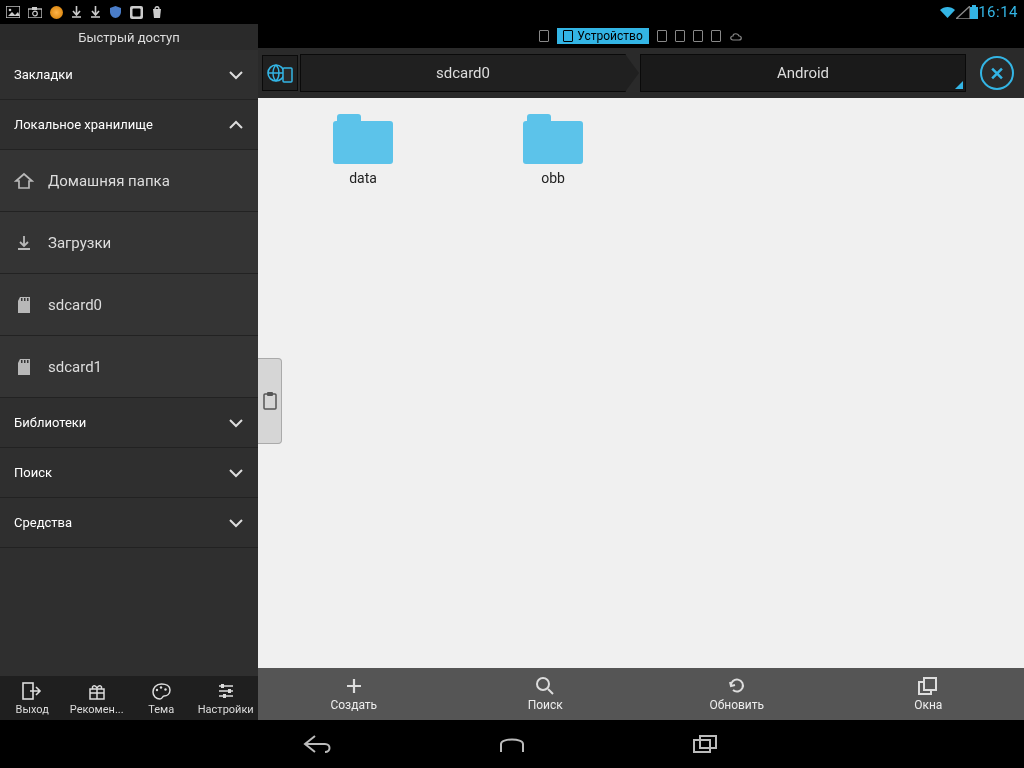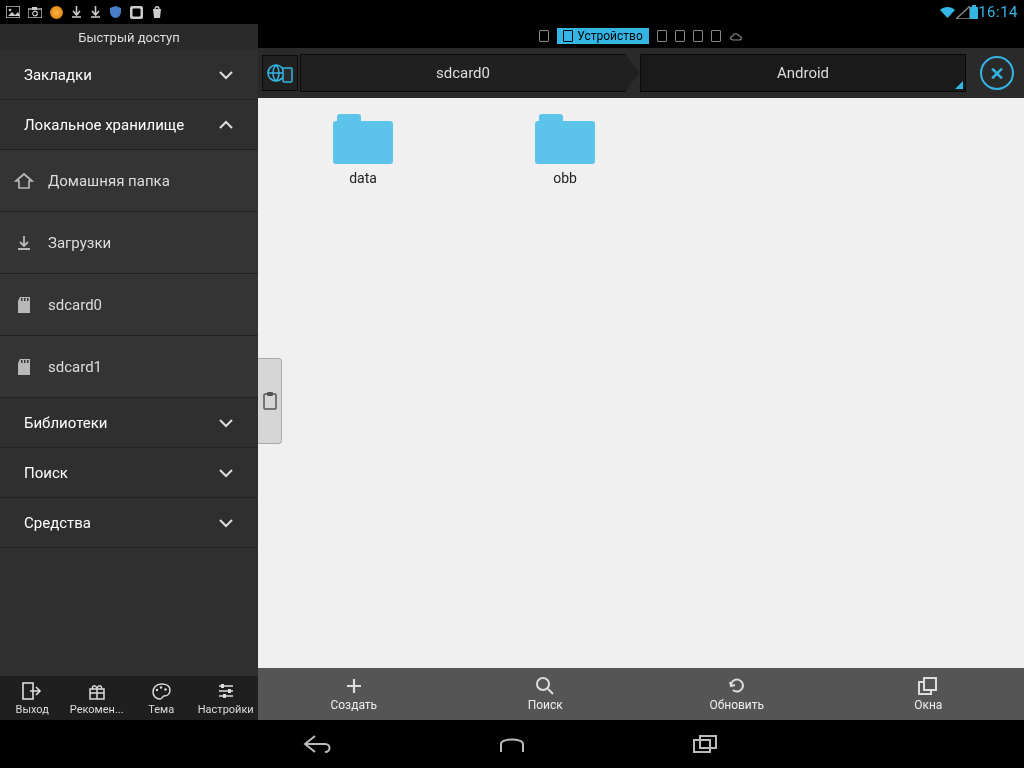--- a/index.html
+++ b/index.html
@@ -4,21 +4,21 @@
 <style>
 *{margin:0;padding:0;box-sizing:border-box;font-family:Roboto,"Helvetica Neue",Arial,sans-serif;-webkit-font-smoothing:antialiased}
 html,body{width:1024px;height:768px;overflow:hidden;background:#000;color:#eee}
 .status-bar{height:24px;background:#000;display:flex;align-items:center;padding:0 6px;font-size:13px;color:#ccc}
 .status-left{display:flex;gap:8px;align-items:center}
 .status-right{margin-left:auto;display:flex;align-items:center;color:#33b5e5}
 .status-right .clock{color:#33b5e5;font-size:15px;letter-spacing:.5px}
 .app{display:flex;height:696px}
 .sidebar{width:258px;background:#2f2f2f;display:flex;flex-direction:column}
 .sidebar-title{height:26px;display:flex;align-items:center;justify-content:center;font-size:13px;color:#ddd;background:#2a2a2a}
-.side-section{height:50px;display:flex;align-items:center;padding:0 24px;font-size:15px;color:#fff;border-bottom:1px solid #222;cursor:pointer}
+.side-section{height:50px;display:flex;align-items:center;padding:0 14px;font-size:13px;color:#fff;border-bottom:1px solid #222;cursor:pointer}
 .side-section .chev{margin-left:auto;color:#ddd}
 .side-item{height:62px;display:flex;align-items:center;padding:0 14px;gap:14px;font-size:15px;color:#ddd;border-bottom:1px solid #222;cursor:pointer;background:#343434}
 .side-item .ico{width:20px;height:20px;display:flex;align-items:center;justify-content:center;color:#b8b8b8}
 .sidebar-fill{flex:1}
 .sidebar-bottom{height:44px;background:#1f1f1f;display:flex}
 .sb-btn{flex:1;display:flex;flex-direction:column;align-items:center;justify-content:center;gap:2px;font-size:11px;color:#ddd;cursor:pointer}
 .sb-btn .bi{height:20px;display:flex;align-items:center;justify-content:center;color:#eee}
 .main{flex:1;display:flex;flex-direction:column;position:relative}
 .tabstrip{height:24px;background:#000;display:flex;align-items:center;justify-content:center;gap:8px}
 .tabstrip .dev{display:flex;align-items:center;gap:4px;font-size:12px;color:#bbb}
@@ -27,21 +27,21 @@
 .mini{width:10px;height:12px;border:1.4px solid #888;border-radius:1px}
 .dev.active .mini{border-color:#000}
 .pathbar{height:50px;background:#2a2a2a;display:flex;align-items:center;gap:0;padding:0 4px}
 .path-root{width:36px;height:36px;background:#202020;border:1px solid #0a0a0a;display:flex;align-items:center;justify-content:center;margin-right:2px;cursor:pointer}
 .crumb{flex:1;height:38px;background:#202020;display:flex;align-items:center;justify-content:center;color:#ddd;font-size:15px;position:relative;border:1px solid #0a0a0a;cursor:pointer;margin-right:14px}
 .crumb::after{content:"";position:absolute;right:-14px;top:-1px;width:0;height:0;border-top:19px solid transparent;border-bottom:19px solid transparent;border-left:14px solid #202020}
 .crumb.last{margin-right:8px;background:#1a1a1a}
 .crumb.last::after{display:none}
 .crumb.last .corner{position:absolute;right:2px;bottom:2px;width:0;height:0;border-left:8px solid transparent;border-bottom:8px solid #33b5e5}
 .close-btn{width:34px;height:34px;border:2px solid #33b5e5;border-radius:50%;display:flex;align-items:center;justify-content:center;color:#33b5e5;margin:0 6px;cursor:pointer;font-size:18px;font-weight:bold}
-.content{flex:1;background:#f0f0f0;position:relative;display:flex;align-content:flex-start;flex-wrap:wrap;padding:16px 12px;gap:16px}
+.content{flex:1;background:#f0f0f0;position:relative;display:flex;align-content:flex-start;flex-wrap:wrap;padding:16px 12px;gap:4px}
 .folder{width:186px;height:96px;display:flex;flex-direction:column;align-items:center;gap:6px;cursor:pointer;color:#222;font-size:14px}
 .folder-ico{width:60px;height:50px;position:relative}
 .folder-ico::before{content:"";position:absolute;top:0;left:4px;width:24px;height:10px;background:#5cc3ea;border-radius:3px 3px 0 0}
 .folder-ico::after{content:"";position:absolute;top:7px;left:0;right:0;bottom:0;background:#5cc3ea;border-radius:3px}
 .clip-tab{position:absolute;left:0;top:260px;width:24px;height:86px;background:#d6d6d6;border:1px solid #aaa;border-left:none;border-radius:0 4px 4px 0;display:flex;align-items:center;justify-content:center;cursor:pointer}
 .bottombar{height:52px;background:#555;display:flex}
 .bb-btn{flex:1;display:flex;flex-direction:column;align-items:center;justify-content:center;gap:2px;font-size:12px;color:#eee;cursor:pointer}
 .bb-btn .bi{height:20px;display:flex;align-items:center;justify-content:center}
 .navbar{height:48px;background:#000;display:flex;align-items:center;justify-content:center;gap:150px}
 .nav-btn{width:44px;height:30px;display:flex;align-items:center;justify-content:center;cursor:pointer;color:#ccc}

